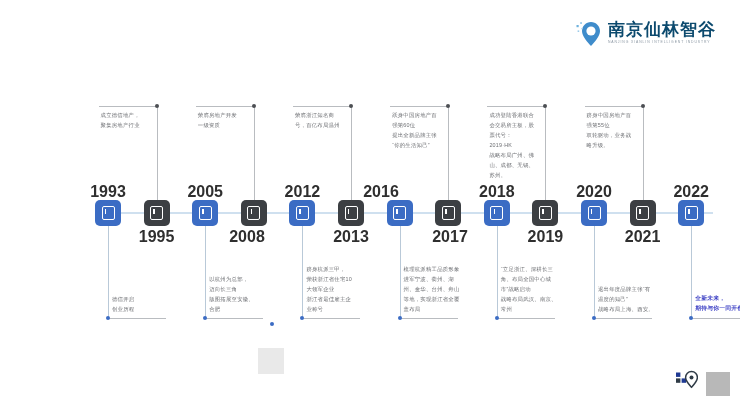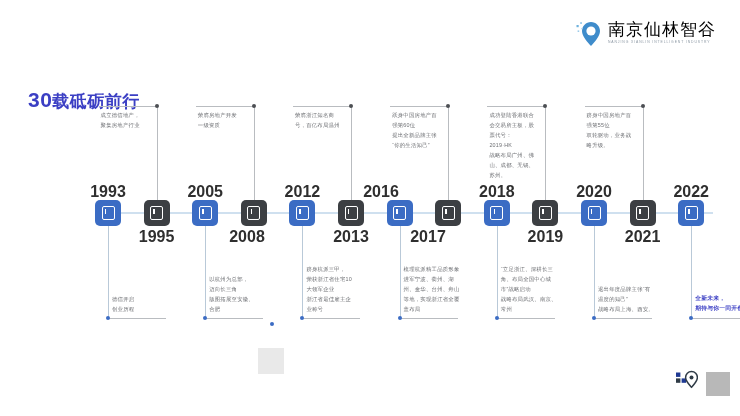--- a/index.html
+++ b/index.html
@@ -30,22 +30,22 @@
     height: 30px;
     position: relative;
   }
   .brand-top-text {
     display: flex;
     flex-direction: column;
     line-height: 1;
   }
   .brand-top-cn {
     font-size: 17px;
-    font-weight: normal;
-    color: #000000;
+    font-weight: bold;
+    color: #0c4a6e;
     letter-spacing: 1px;
   }
   .brand-top-en {
     font-size: 3.4px;
     color: #8b97a3;
     letter-spacing: 0.9px;
     margin-top: 3px;
     transform: scale(1.0);
     transform-origin: left top;
   }
@@ -203,23 +203,20 @@
       <rect x="6.2" y="10" width="1.3" height="1.3" fill="#b6d9f0"></rect>
     </svg>
   </div>
   <div class="brand-top-text">
     <span class="brand-top-cn">南京仙林智谷</span>
     <span class="brand-top-en">NANJING XIANLIN INTELLIGENT INDUSTRY</span>
   </div>
 </div>
 
 <div class="headline">
-  <div class="headline-l1">
-    <span class="num">30</span><span>载砥砺前行</span>
-  </div>
 </div>
 
 <div class="axis"></div>
 <div id="timeline-nodes">
     <div class="node blue" style="left: 95px;">
       <span class="glyph"></span>
     </div>
     <div class="year above" style="left: 82px;">1993</div>
     <div class="conn" style="left: 108px; top: 318px; width: 58px; height: 1px;"></div>
     <div class="conn light" style="left: 108px; top: 226px; height: 92px;"></div>
@@ -284,21 +281,21 @@
     <div class="conn light" style="left: 399.6px; top: 226px; height: 92px;"></div>
     <div class="conn-dot blue" style="left: 397.6px; top: 316px;"></div>
     <div class="note" style="white-space: pre-line; left: 403.6px; bottom: 102px;">梳理杭派精工品质形象
 进军宁波、衢州、湖
 州、金华、台州、舟山
 等地，实现浙江省全覆
 盖布局</div>
     <div class="node dark" style="left: 435.2px;">
       <span class="glyph"></span>
     </div>
-    <div class="year below" style="left: 402px;">2017</div>
+    <div class="year below" style="left: 424px;">2017</div>
     <div class="conn" style="left: 390.2px; top: 106px; width: 58px; height: 1px;"></div>
     <div class="conn" style="left: 448.2px; top: 106px; height: 94px;"></div>
     <div class="conn-dot dark" style="left: 446.2px; top: 104px;"></div>
     <div class="note" style="white-space: pre-line; left: 392.2px; top: 110px;">跃身中国房地产百
 强第60位
 提出全新品牌主张
 “你的生活知己”</div>
     <div class="node blue" style="left: 483.8px;">
       <span class="glyph"></span>
     </div>

